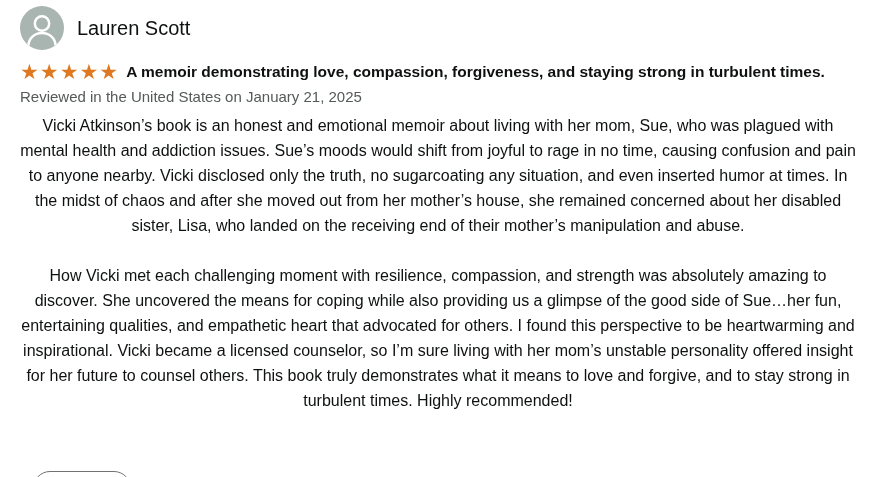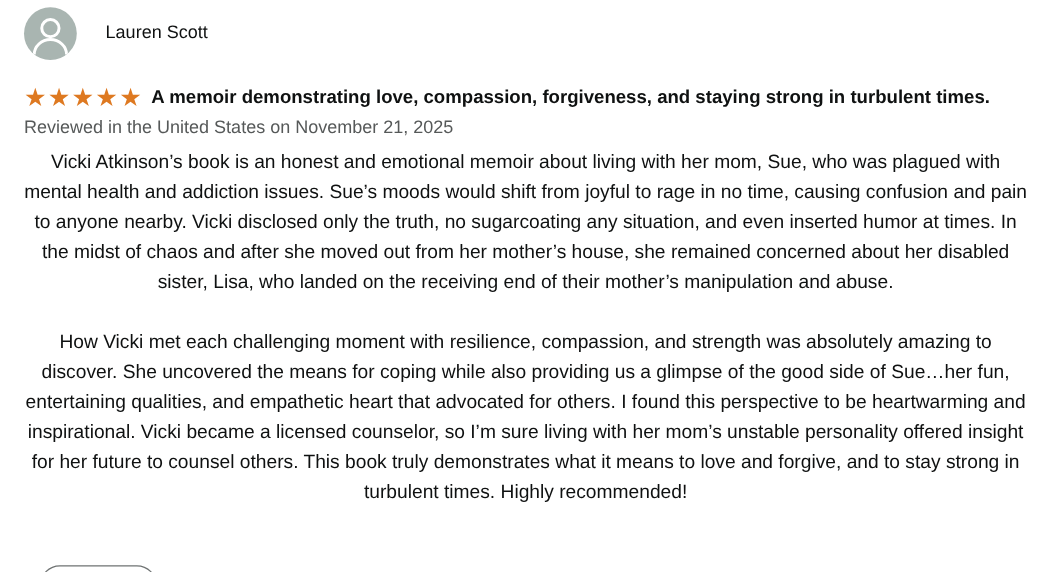--- a/index.html
+++ b/index.html
@@ -38,27 +38,26 @@
     border-radius: 50%;
     background: var(--avatar-bg);
     display: inline-flex;
     align-items: center;
     justify-content: center;
     overflow: hidden;
     flex: 0 0 auto;
   }
   .avatar svg { display: block; }
   .author {
-    font-size: 15px;
+    font-size: 20px;
     line-height: 20px;
     color: var(--text-dark);
-    margin-left: 11px;
   }
   .title-row {
-    margin-top: 20px;
+    margin-top: 10px;
     line-height: 24px;
     cursor: pointer;
   }
   .stars {
     color: var(--star-orange);
     font-size: 21px;
     letter-spacing: 1px;
     margin-right: 7px;
     vertical-align: -2px;
     white-space: nowrap;
@@ -106,21 +105,21 @@
           <path d="M8.5 39.5 a13.5 12.5 0 0 1 27 0" fill="none" stroke="#ffffff" stroke-width="2.5"></path>
         </svg>
       </span>
       <span class="author">Lauren Scott</span>
     </div>
 
     <div class="title-row">
       <span class="stars">★★★★★</span><span class="title">A memoir demonstrating love, compassion, forgiveness, and staying strong in turbulent times.</span>
     </div>
 
-    <div class="date">Reviewed in the United States on November 21, 2025</div>
+    <div class="date">Reviewed in the United States on January 21, 2025</div>
 
     <div class="body">
       <p>Vicki Atkinson’s book is an honest and emotional memoir about living with her mom, Sue, who was plagued with mental health and addiction issues. Sue’s moods would shift from joyful to rage in no time, causing confusion and pain to anyone nearby. Vicki disclosed only the truth, no sugarcoating any situation, and even inserted humor at times. In the midst of chaos and after she moved out from her mother’s house, she remained concerned about her disabled sister, Lisa, who landed on the receiving end of their mother’s manipulation and abuse.</p>
       <p>How Vicki met each challenging moment with resilience, compassion, and strength was absolutely amazing to discover. She uncovered the means for coping while also providing us a glimpse of the good side of Sue…her fun, entertaining qualities, and empathetic heart that advocated for others. I found this perspective to be heartwarming and inspirational. Vicki became a licensed counselor, so I’m sure living with her mom’s unstable personality offered insight for her future to counsel others. This book truly demonstrates what it means to love and forgive, and to stay strong in turbulent times. Highly recommended!</p>
     </div>
 
   </div>
 
   <button class="helpful-btn" aria-label="helpful"></button>
 </div>

